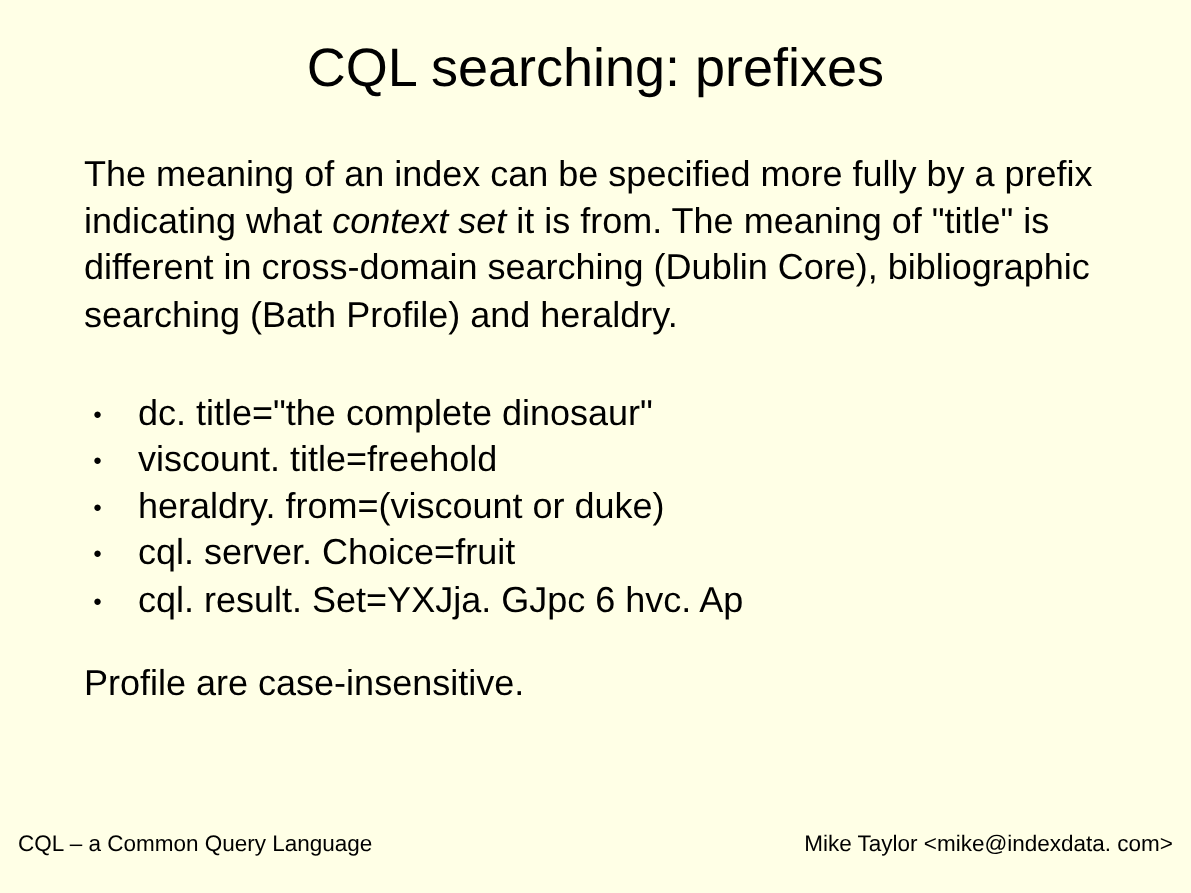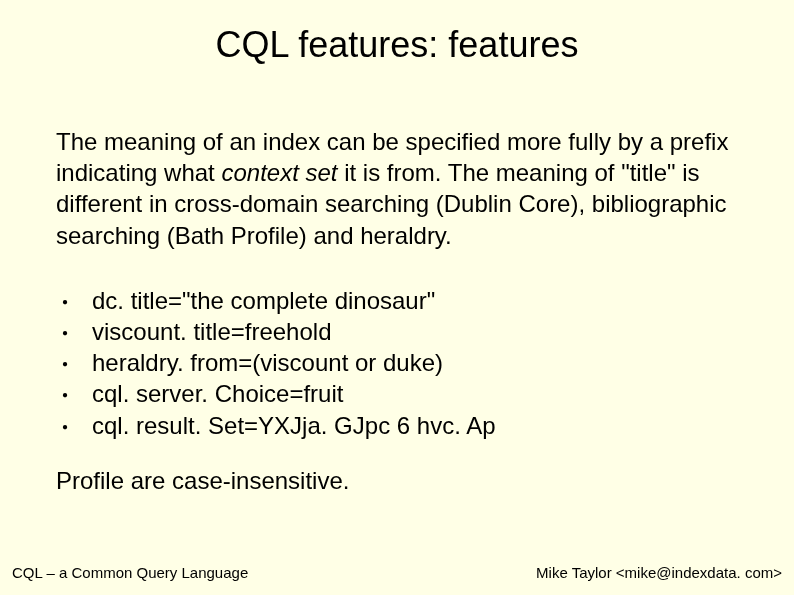--- a/index.html
+++ b/index.html
@@ -23,21 +23,21 @@
     font-size: 36px;
     font-weight: normal;
     padding-top: 24px;
     padding-bottom: 20px;
   }
   .body-text {
     font-size: 24px;
     line-height: 1.3;
     padding-left: 56px;
     padding-right: 50px;
-    margin-top: 40px;
+    margin-top: 15px;
   }
   .body-text .italic {
     font-style: italic;
   }
   .examples {
     list-style: none;
     font-size: 24px;
     line-height: 1.3;
     padding-left: 56px;
     margin-top: 34px;
@@ -52,36 +52,36 @@
     top: 10px;
     font-size: 10px;
   }
   .closing {
     font-size: 24px;
     padding-left: 56px;
     margin-top: 26px;
   }
   .footer {
     position: absolute;
-    bottom: 14px;
+    bottom: 24px;
     left: 0;
     width: 100%;
     padding: 0 12px;
     font-size: 15px;
     display: flex;
     justify-content: space-between;
     align-items: flex-end;
   }
 </style>
 </head>
 <body>
 
 <div class="slide">
 
-  <h1 class="title">CQL features: features</h1>
+  <h1 class="title">CQL searching: prefixes</h1>
 
   <p class="body-text">
     <span>The meaning of an index can be specified more fully by a prefix indicating what </span><span class="italic">context set</span><span> it is from.  The meaning of "title" is different in cross-domain searching (Dublin Core), bibliographic searching (Bath Profile) and heraldry.</span>
   </p>
 
   <ul class="examples">
     <li><span class="bullet">●</span><span>dc. title="the complete dinosaur"</span></li>
     <li><span class="bullet">●</span><span>viscount. title=freehold</span></li>
     <li><span class="bullet">●</span><span>heraldry. from=(viscount or duke)</span></li>
     <li><span class="bullet">●</span><span>cql. server. Choice=fruit</span></li>

